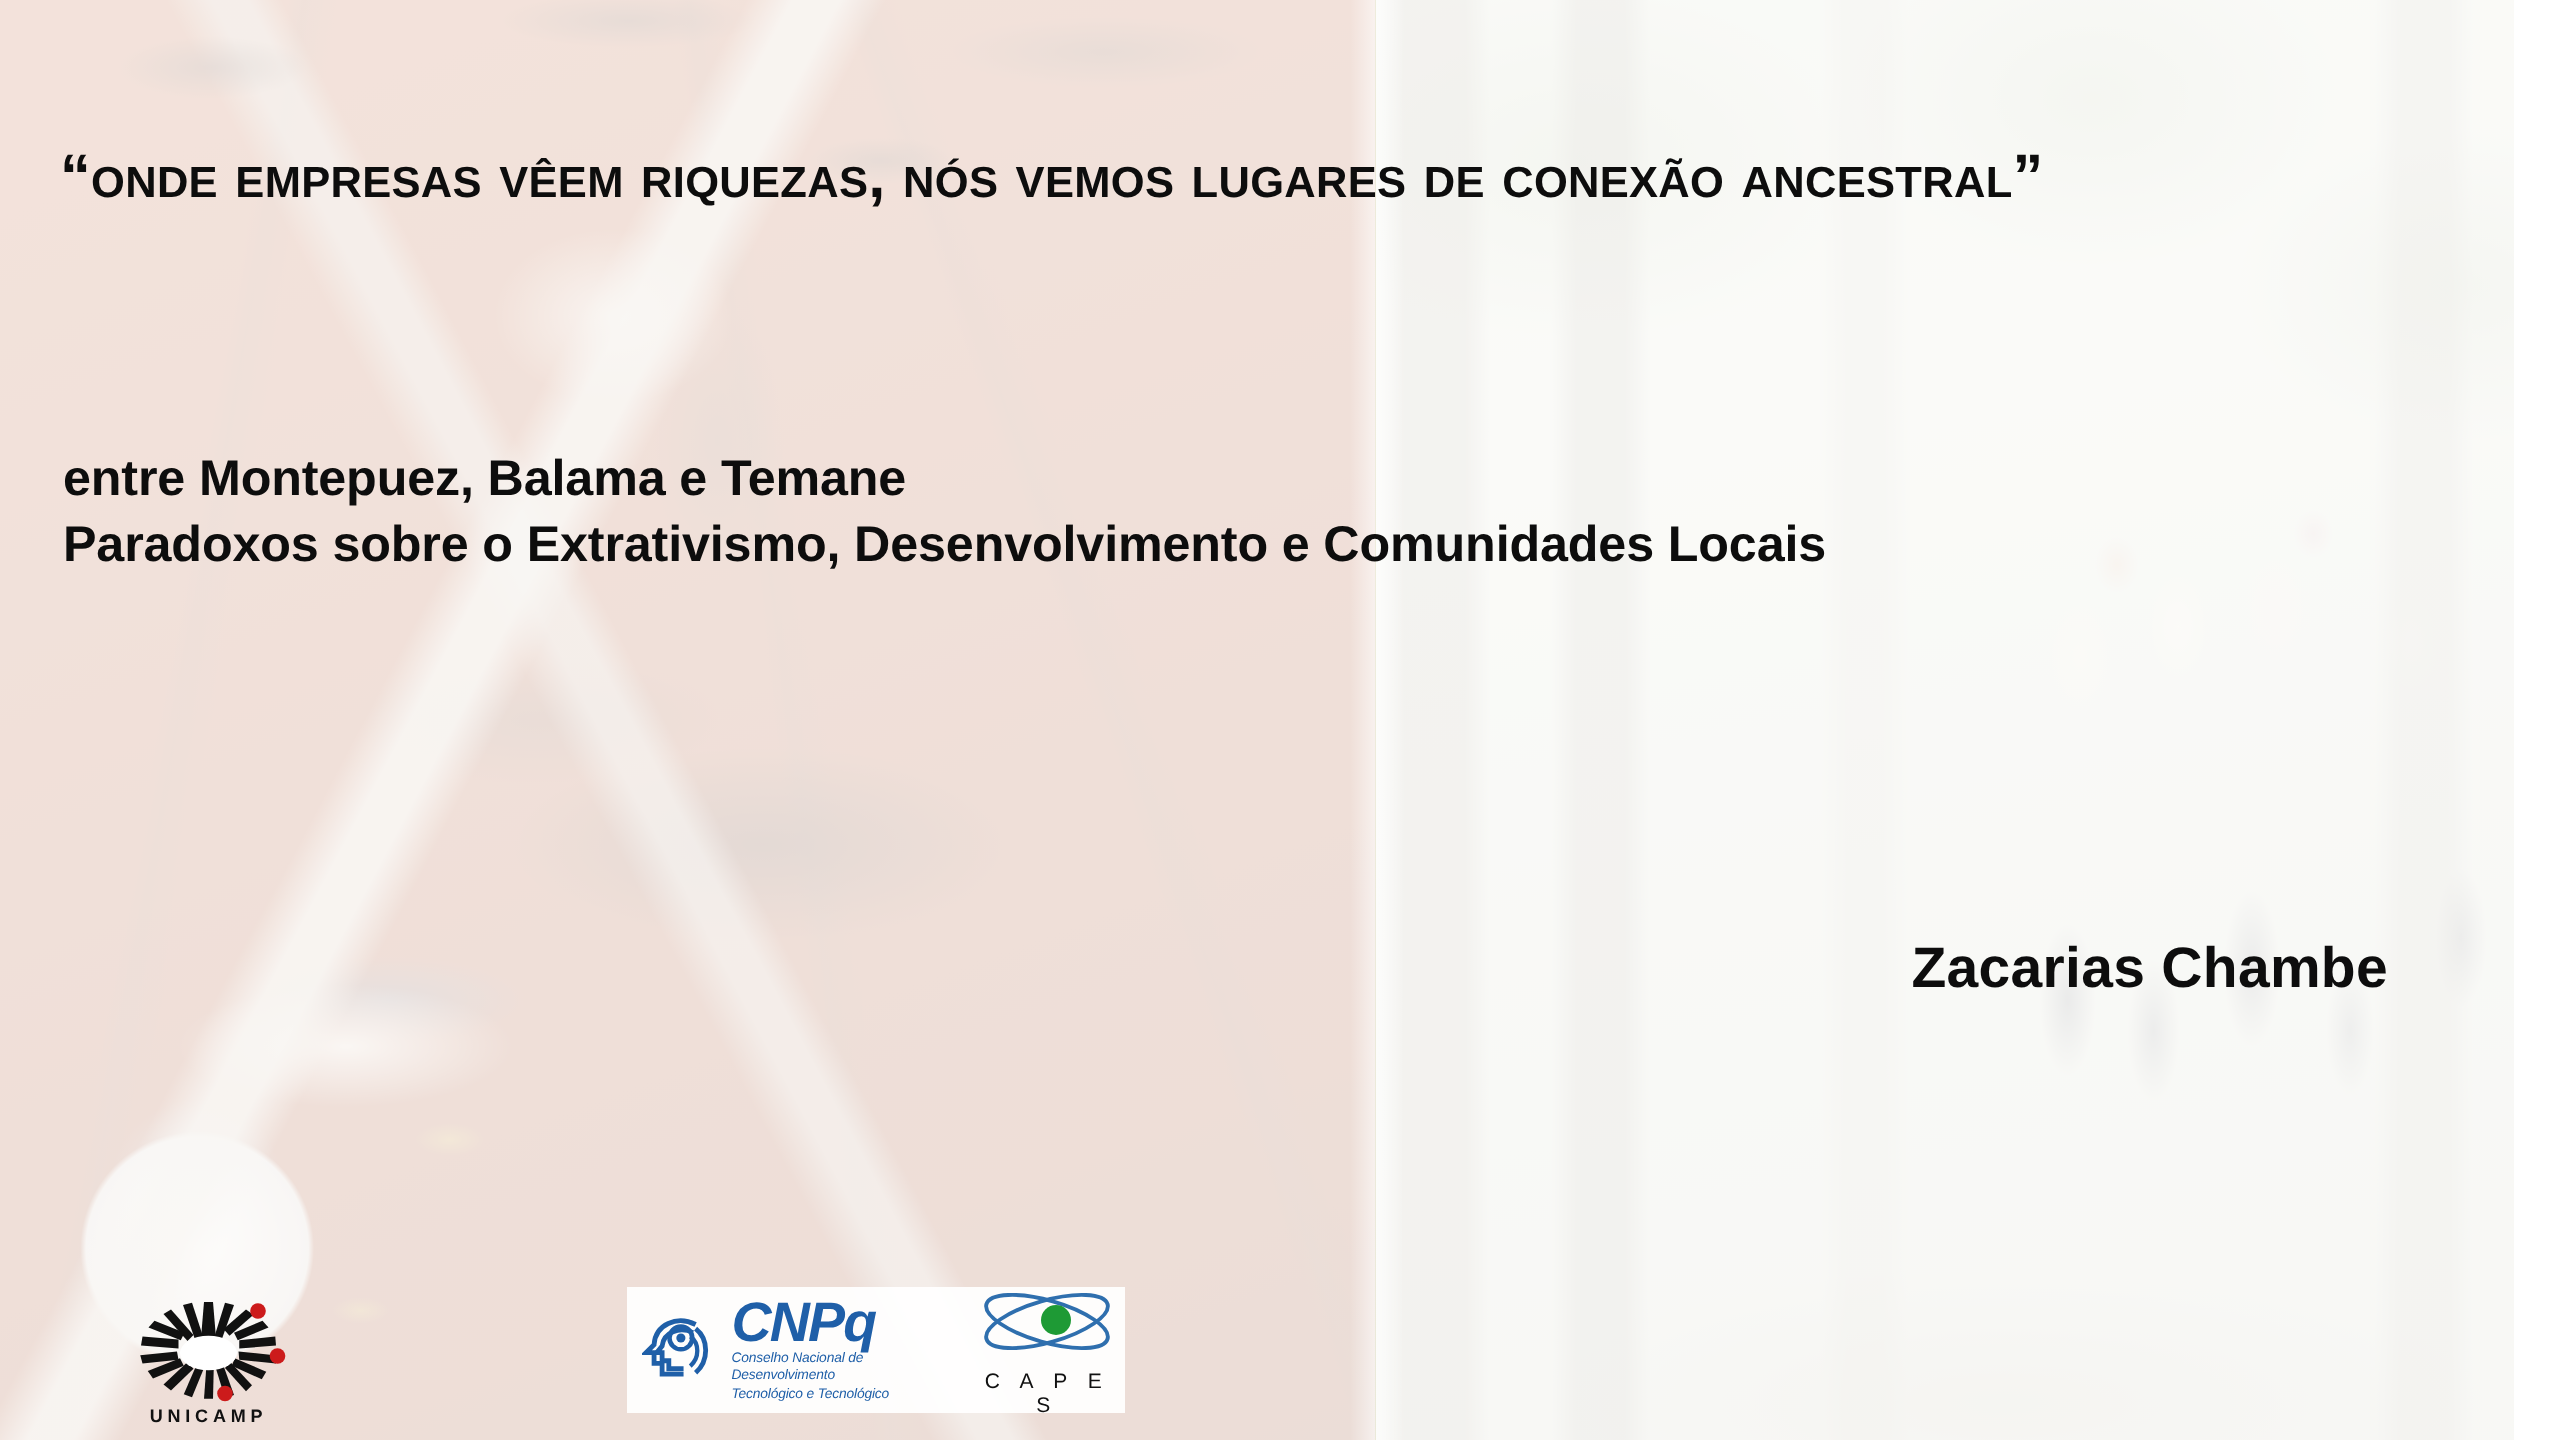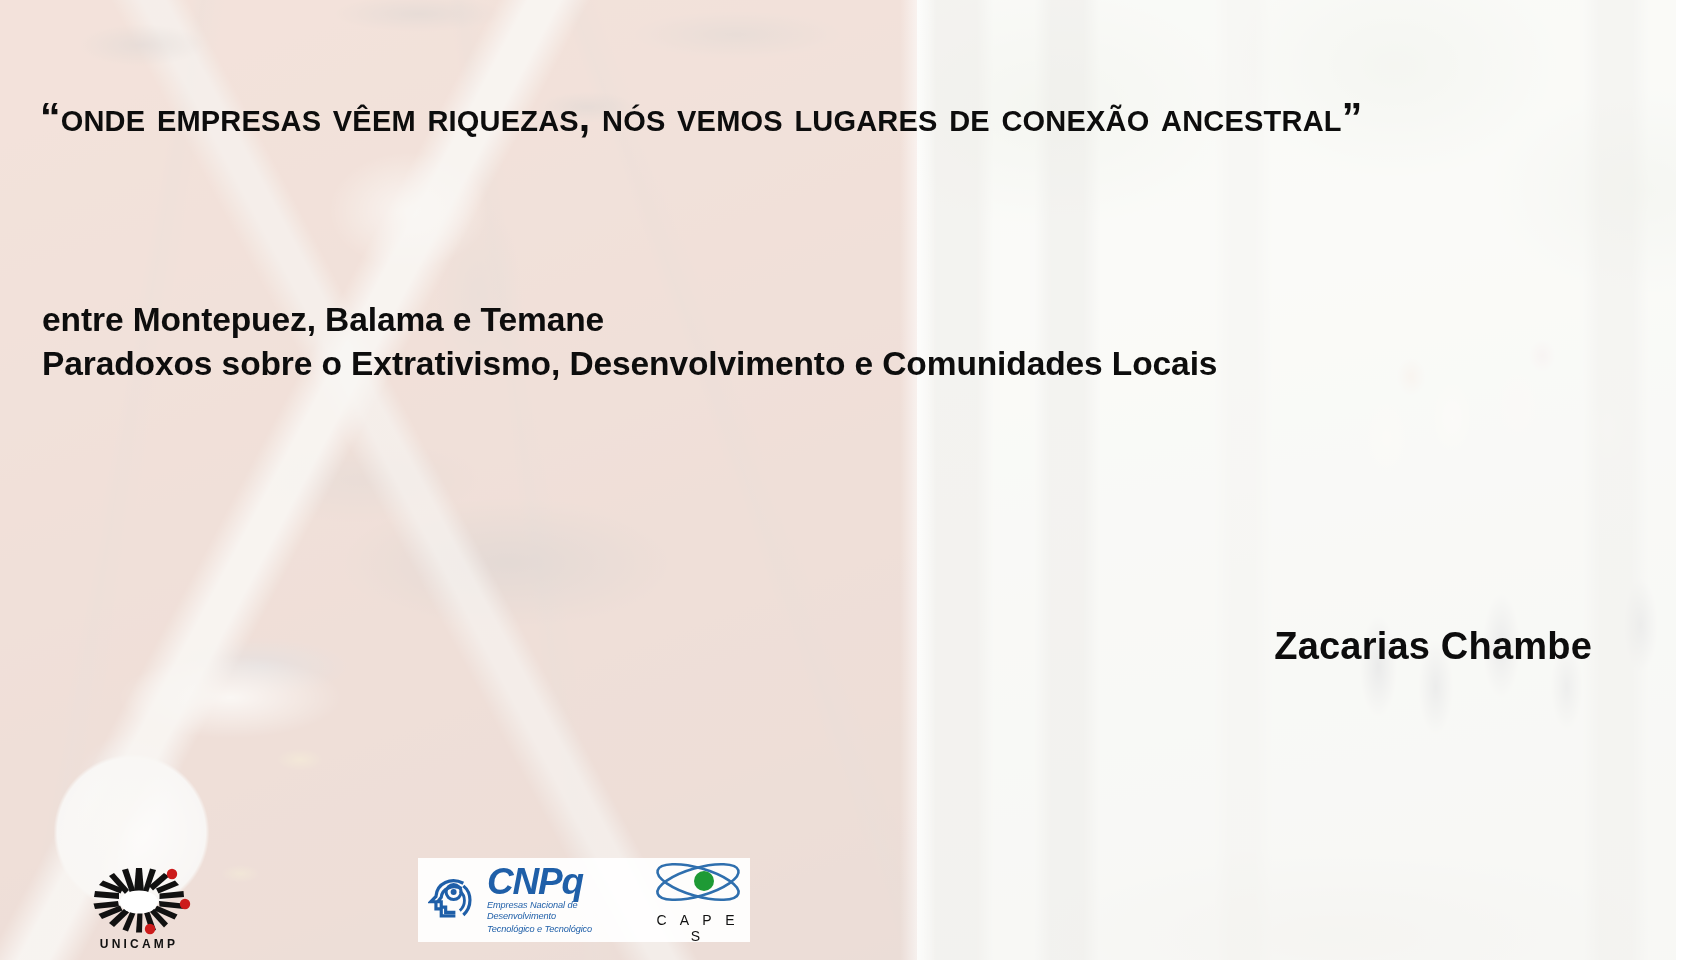--- a/index.html
+++ b/index.html
@@ -321,21 +321,21 @@
           <path d="M40,9 C26,2 10,9 9,24 L3,30 L9,30 L9,38 L15,38 L15,46 L31,46"></path>
           <path d="M38,15 C28,10 16,15 15,25 L11,30 L15,30 L15,36 L20,36 L20,42 L31,42"></path>
         </g>
         <circle cx="29" cy="19" r="8.5" fill="none" stroke="#1f5fa8" stroke-width="3.4"></circle>
         <circle cx="29" cy="19" r="3.4" fill="#1f5fa8"></circle>
         <path d="M40,12 C50,20 50,36 40,45" fill="none" stroke="#1f5fa8" stroke-width="3.6"></path>
         <path d="M36,18 C43,23 43,34 36,40" fill="none" stroke="#1f5fa8" stroke-width="3.2"></path>
       </svg>
       <div class="cnpq-texts">
         <span class="cnpq-word">CNPq</span>
-        <span class="cnpq-sub">Empresas Nacional de Desenvolvimento</span>
+        <span class="cnpq-sub">Conselho Nacional de Desenvolvimento</span>
         <span class="cnpq-sub">Tecnológico e Tecnológico</span>
       </div>
     </div>
 
     <div class="logo-capes">
       <svg width="104" height="50" viewBox="0 0 104 50">
         <g fill="none" stroke="#2f6fae" stroke-width="2.6">
           <ellipse cx="52" cy="25" rx="42" ry="14" transform="rotate(-16 52 25)"></ellipse>
           <ellipse cx="52" cy="25" rx="42" ry="14" transform="rotate(16 52 25)"></ellipse>
         </g>

